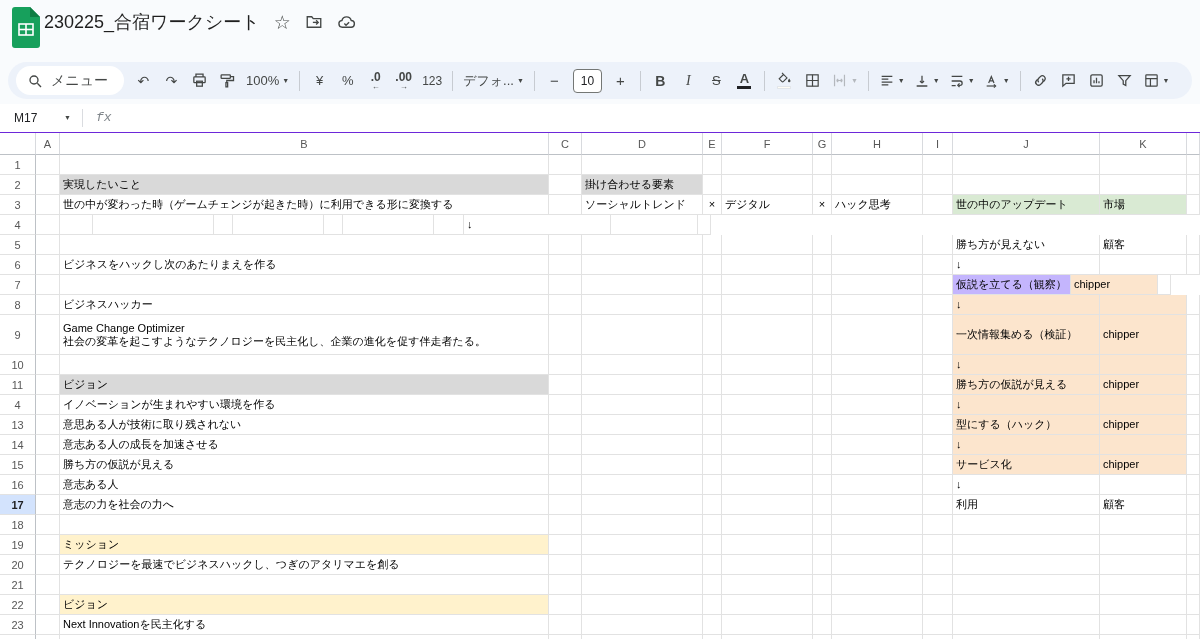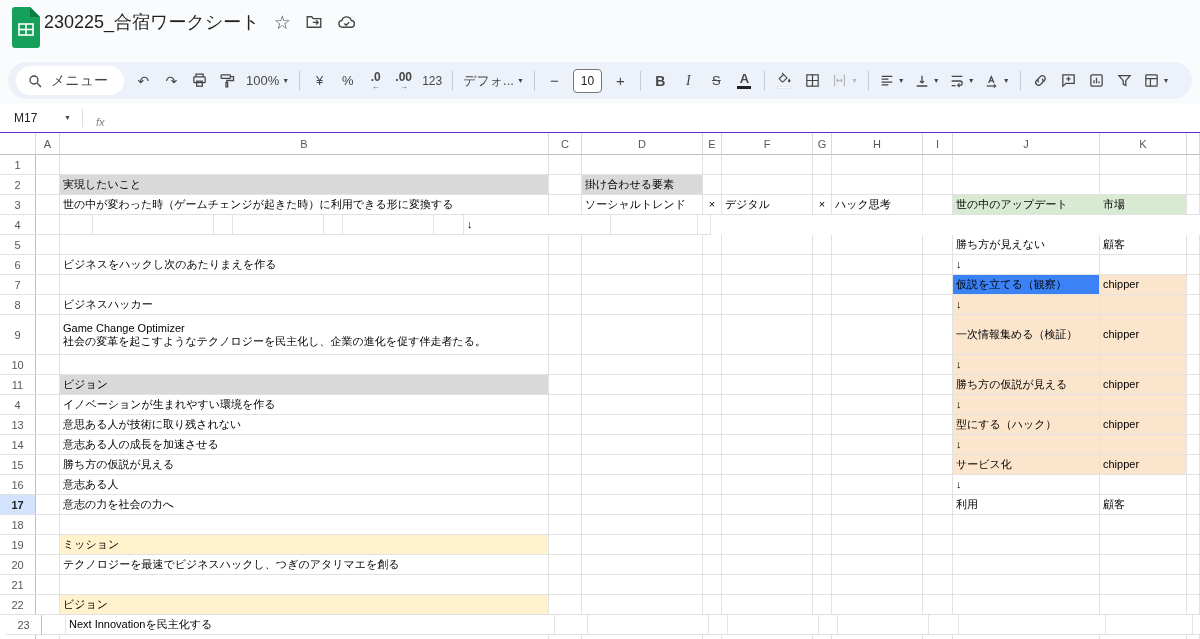--- a/index.html
+++ b/index.html
@@ -31,22 +31,22 @@
   .ital-i{font-style:italic;font-family:"Liberation Serif",serif;font-size:14px;}
   .strike-s{text-decoration:line-through;font-size:13px;}
   .a-color{display:flex;flex-direction:column;align-items:center;line-height:1;}
   .a-color .A{font-size:13px;font-weight:bold;}
   .a-color .bar{width:14px;height:3px;margin-top:1px;}
   .formula-row{position:absolute;top:104px;left:0;width:1200px;height:28px;background:#fff;
     border-bottom:2px solid #6d28d9;}
   .nb-text{position:absolute;left:14px;top:7px;font-size:12px;color:#202124;}
   .nb-caret{position:absolute;left:64px;top:10px;font-size:7px;color:#444746;}
   .nb-div{position:absolute;left:82px;top:5px;width:1px;height:18px;background:#dadce0;}
-  .fx{position:absolute;left:96px;top:12px;font-size:11px;color:#80868b;
-    font-style:italic;font-family:Liberation Sans, sans-serif;}
+  .fx{position:absolute;left:96px;top:6px;font-size:13px;color:#80868b;
+    font-style:italic;font-family:Liberation Mono, monospace;}
   #grid{position:absolute;top:133px;left:0;width:1200px;height:506px;overflow:hidden;background:#fff;}
   .hrow{display:flex;height:22px;}
   .hcell{box-sizing:border-box;border-right:1px solid #d8dade;border-bottom:1px solid #bdc1c6;
     background:#fff;color:#575757;font-size:11px;display:flex;align-items:center;justify-content:center;flex:none;cursor:pointer;}
   .grow{display:flex;}
   .rh{box-sizing:border-box;width:36px;border-right:1px solid #bdc1c6;border-bottom:1px solid #e2e2e2;
     background:#fff;color:#575757;font-size:11px;display:flex;align-items:center;justify-content:center;flex:none;cursor:pointer;}
   .cell{box-sizing:border-box;border-right:1px solid #e2e2e2;border-bottom:1px solid #e2e2e2;
     font-size:11px;color:#000;display:flex;align-items:center;padding-left:3px;flex:none;
     white-space:pre;overflow:visible;line-height:13px;cursor:cell;}
@@ -345,21 +345,21 @@
       <div class="rh">7</div>
       <div class="cell" style="width: 24px;"></div>
       <div class="cell" style="width: 489px;"></div>
       <div class="cell" style="width: 33px;"></div>
       <div class="cell" style="width: 121px;"></div>
       <div class="cell" style="width: 19px;"></div>
       <div class="cell" style="width: 91px;"></div>
       <div class="cell" style="width: 19px;"></div>
       <div class="cell" style="width: 91px;"></div>
       <div class="cell" style="width: 30px;"></div>
-      <div class="cell" style="width: 147px; background: #3b82f6;">仮説を立てる（観察）</div>
+      <div class="cell" style="width: 118px; background: #c4b5fd;">仮説を立てる（観察）</div>
       <div class="cell" style="width: 87px; background: rgb(252, 229, 205);">chipper</div>
       <div class="cell" style="width: 13px;"></div>
     </div>
     <div class="grow" style="height: 20px;">
       <div class="rh">8</div>
       <div class="cell" style="width: 24px;"></div>
       <div class="cell" style="width: 489px;">ビジネスハッカー</div>
       <div class="cell" style="width: 33px;"></div>
       <div class="cell" style="width: 121px;"></div>
       <div class="cell" style="width: 19px;"></div>
@@ -575,21 +575,21 @@
       <div class="cell" style="width: 121px;"></div>
       <div class="cell" style="width: 19px;"></div>
       <div class="cell" style="width: 91px;"></div>
       <div class="cell" style="width: 19px;"></div>
       <div class="cell" style="width: 91px;"></div>
       <div class="cell" style="width: 30px;"></div>
       <div class="cell" style="width: 147px;"></div>
       <div class="cell" style="width: 87px;"></div>
       <div class="cell" style="width: 13px;"></div>
     </div>
-    <div class="grow" style="height: 20px; margin-left: 6px;">
+    <div class="grow" style="height: 20px;">
       <div class="rh">23</div>
       <div class="cell" style="width: 24px;"></div>
       <div class="cell" style="width: 489px;">Next Innovationを民主化する</div>
       <div class="cell" style="width: 33px;"></div>
       <div class="cell" style="width: 121px;"></div>
       <div class="cell" style="width: 19px;"></div>
       <div class="cell" style="width: 91px;"></div>
       <div class="cell" style="width: 19px;"></div>
       <div class="cell" style="width: 91px;"></div>
       <div class="cell" style="width: 30px;"></div>

